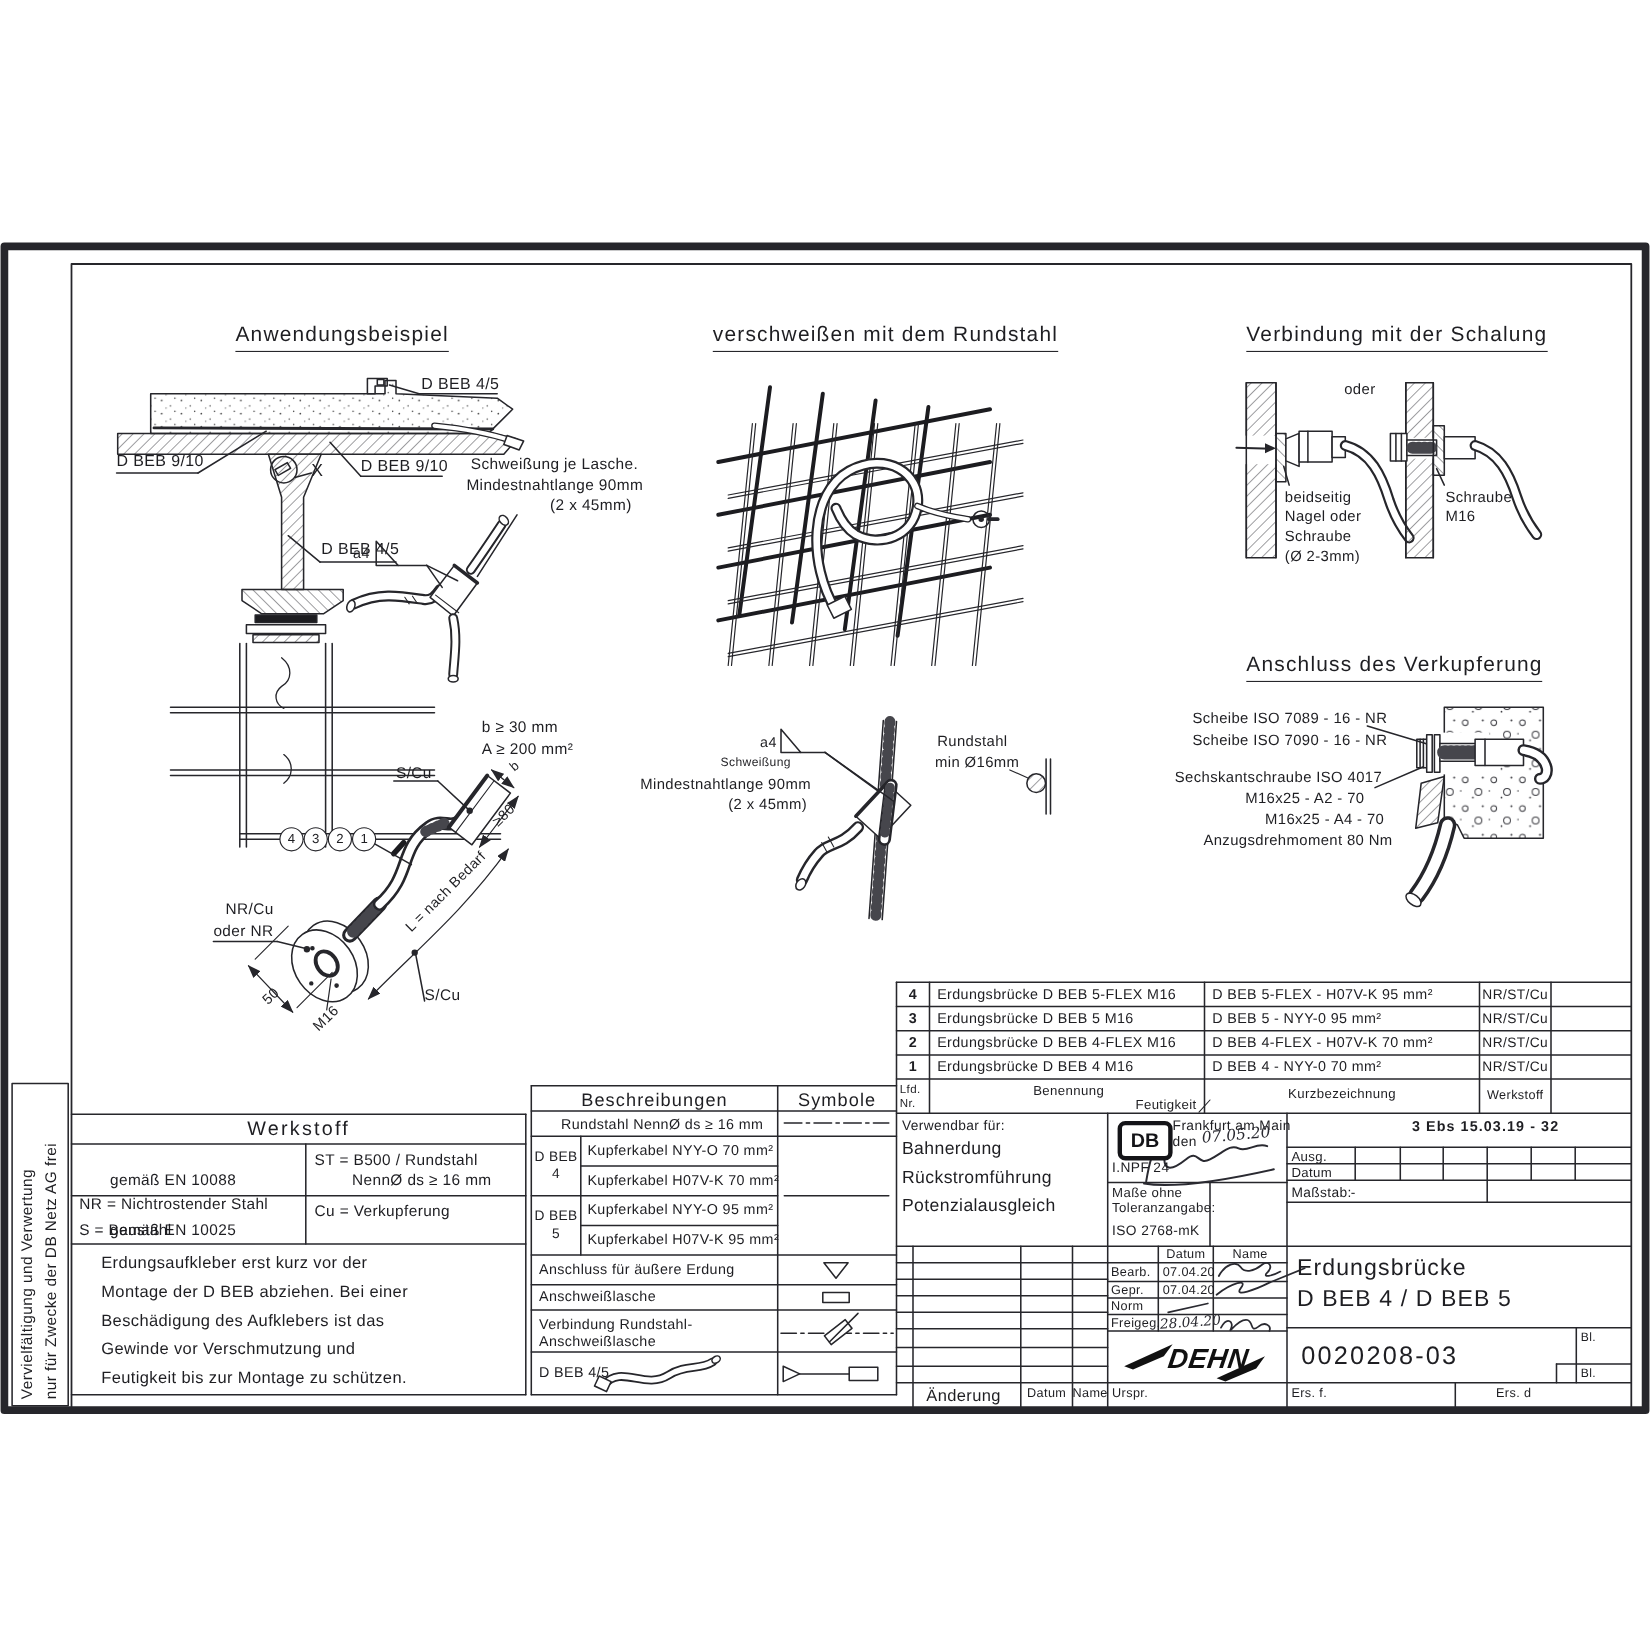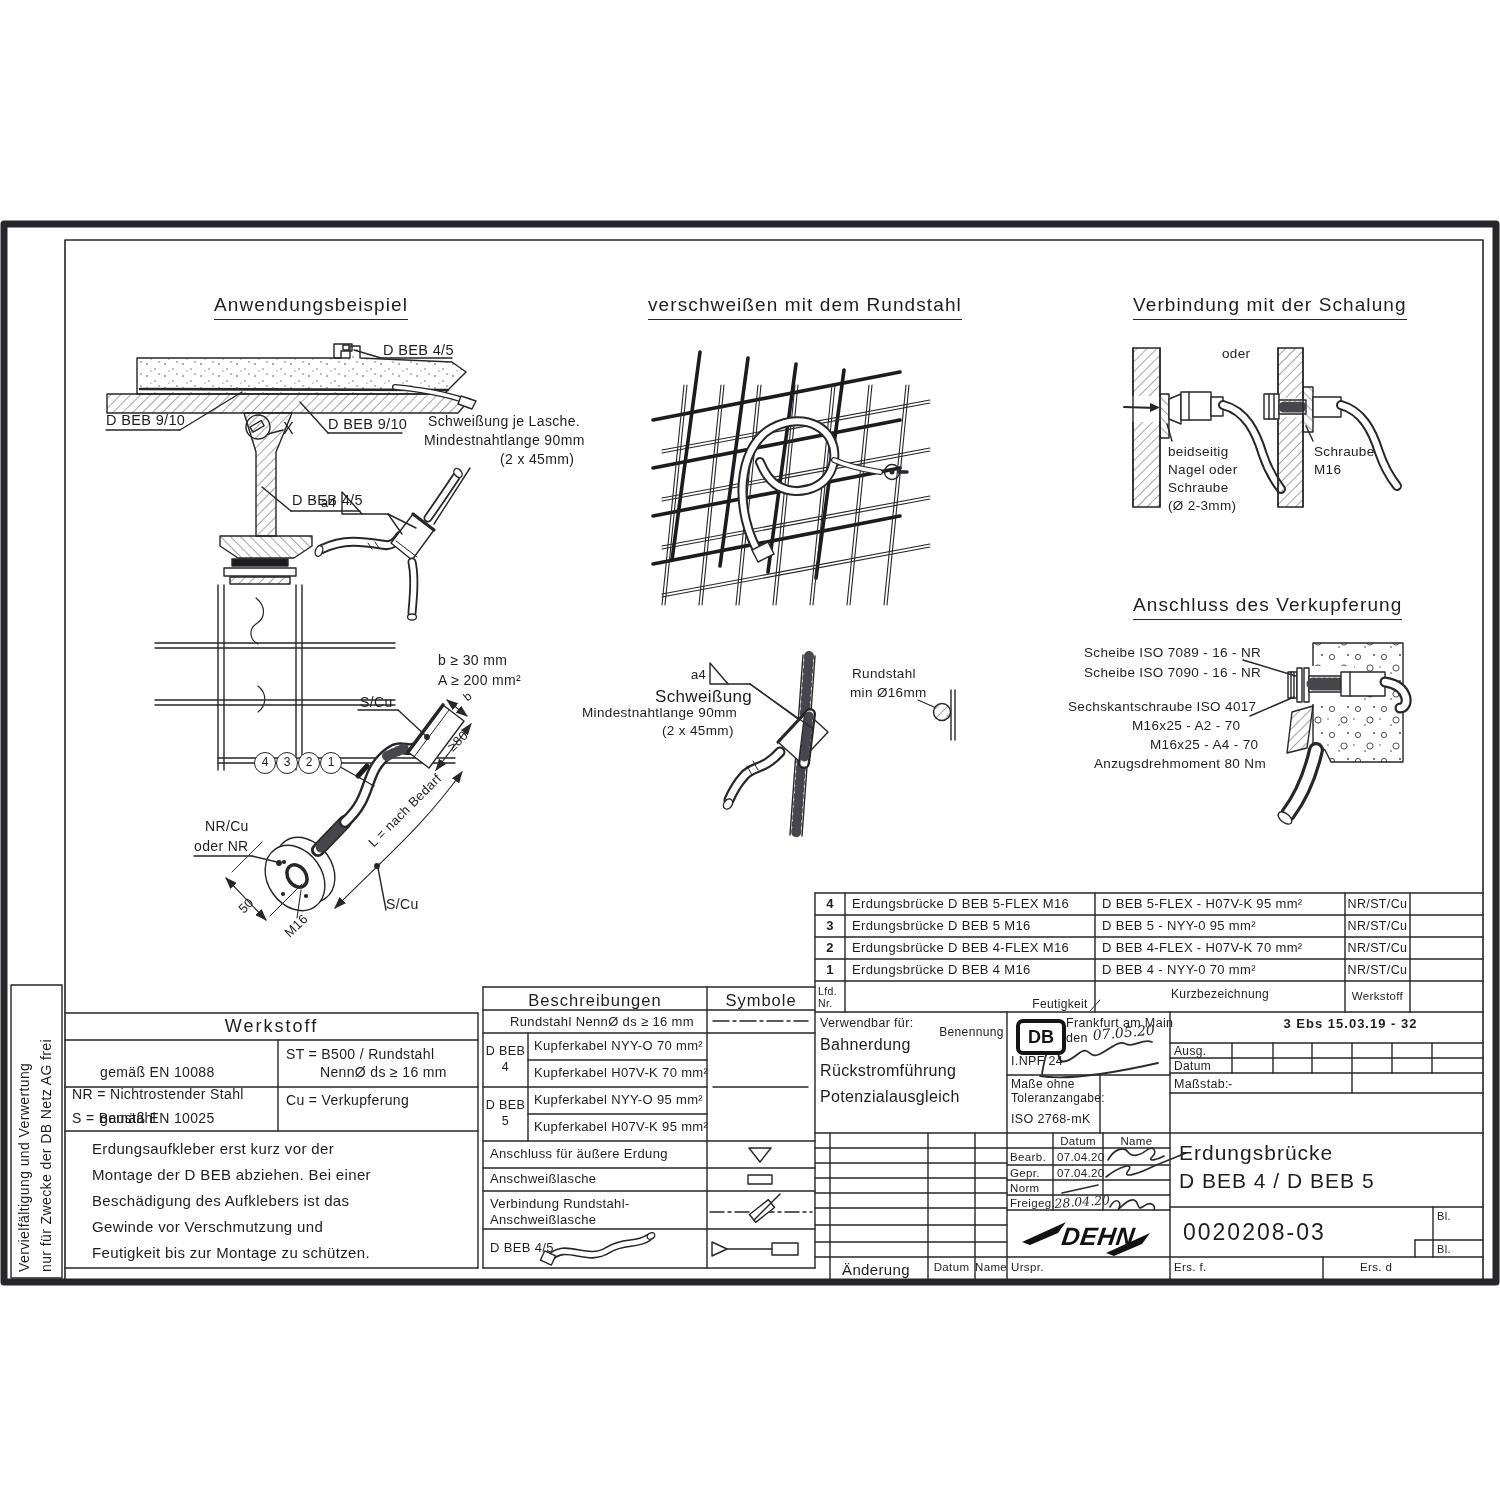--- a/index.html
+++ b/index.html
@@ -458,21 +458,21 @@
 <span class="balloon" style="left:298px;top:752px;">2</span>
 <span class="balloon" style="left:320px;top:752px;">1</span>
 <span class="t" style="left:205px;top:818px;font-size:14px;">NR/Cu</span>
 <span class="t" style="left:194px;top:838px;font-size:14px;">oder NR</span>
 <span class="t rot" style="left:366px;top:840px;font-size:13px;transform:rotate(-45deg);">L = nach Bedarf</span>
 <span class="t rot" style="left:236px;top:906px;font-size:13px;transform:rotate(-44deg);">50</span>
 <span class="t rot" style="left:282px;top:930px;font-size:13px;transform:rotate(-44deg);">M16</span>
 <span class="t" style="left:386px;top:896px;font-size:14px;">S/Cu</span>
 
 <span class="t" style="left:691px;top:668px;font-size:13px;">a4</span>
-<span class="t" style="left:655px;top:687px;font-size:17px;">Schweißung</span>
+<span class="t" style="left:655px;top:687px;font-size:11px;">Schweißung</span>
 <span class="t" style="left:582px;top:705px;font-size:13.5px;">Mindestnahtlange 90mm</span>
 <span class="t" style="left:662px;top:723px;font-size:13.5px;">(2 x 45mm)</span>
 <span class="t" style="left:852px;top:666px;font-size:13.5px;">Rundstahl</span>
 <span class="t" style="left:850px;top:685px;font-size:13.5px;">min Ø16mm</span>
 
 <span class="t c" style="left:815px;top:897px;width:30px;font-size:13px;font-weight:600;">4</span>
 <span class="t" style="left:852px;top:897px;font-size:13px;">Erdungsbrücke D BEB 5-FLEX  M16</span>
 <span class="t" style="left:1102px;top:897px;font-size:13px;">D BEB 5-FLEX - H07V-K 95 mm²</span>
 <span class="t c" style="left:1345px;top:897px;width:65px;font-size:12.5px;">NR/ST/Cu</span>
 <span class="t c" style="left:815px;top:919px;width:30px;font-size:13px;font-weight:600;">3</span>
@@ -482,21 +482,21 @@
 <span class="t c" style="left:815px;top:941px;width:30px;font-size:13px;font-weight:600;">2</span>
 <span class="t" style="left:852px;top:941px;font-size:13px;">Erdungsbrücke D BEB 4-FLEX  M16</span>
 <span class="t" style="left:1102px;top:941px;font-size:13px;">D BEB 4-FLEX - H07V-K 70 mm²</span>
 <span class="t c" style="left:1345px;top:941px;width:65px;font-size:12.5px;">NR/ST/Cu</span>
 <span class="t c" style="left:815px;top:963px;width:30px;font-size:13px;font-weight:600;">1</span>
 <span class="t" style="left:852px;top:963px;font-size:13px;">Erdungsbrücke D BEB 4  M16</span>
 <span class="t" style="left:1102px;top:963px;font-size:13px;">D BEB 4 - NYY-0 70 mm²</span>
 <span class="t c" style="left:1345px;top:963px;width:65px;font-size:12.5px;">NR/ST/Cu</span>
 <span class="t" style="left:818px;top:985px;font-size:10.5px;">Lfd.</span>
 <span class="t" style="left:818px;top:997px;font-size:10.5px;">Nr.</span>
-<span class="t c" style="left:845px;top:985px;width:253px;font-size:12px;margin-top:41px;">Benennung</span>
+<span class="t c" style="left:845px;top:985px;width:253px;font-size:12px;">Benennung</span>
 <span class="t c" style="left:1000px;top:998px;width:120px;font-size:12px;">Feutigkeit</span>
 <span class="t c" style="left:1095px;top:988px;width:250px;font-size:12px;">Kurzbezeichnung</span>
 <span class="t c" style="left:1345px;top:990px;width:65px;font-size:11.5px;">Werkstoff</span>
 
 <span class="t c" style="left:483px;top:991px;width:224px;font-size:16.5px;letter-spacing:1px;">Beschreibungen</span>
 <span class="t c" style="left:707px;top:991px;width:108px;font-size:16.5px;letter-spacing:1px;">Symbole</span>
 <span class="t" style="left:490px;top:1015px;font-size:13px;margin-left:20px;">Rundstahl NennØ ds ≥ 16 mm</span>
 <span class="t c" style="left:484px;top:1044px;width:43px;font-size:12.5px;">D BEB</span>
 <span class="t c" style="left:484px;top:1060px;width:43px;font-size:12.5px;">4</span>
 <span class="t" style="left:534px;top:1039px;font-size:13px;">Kupferkabel NYY-O 70 mm²</span>

